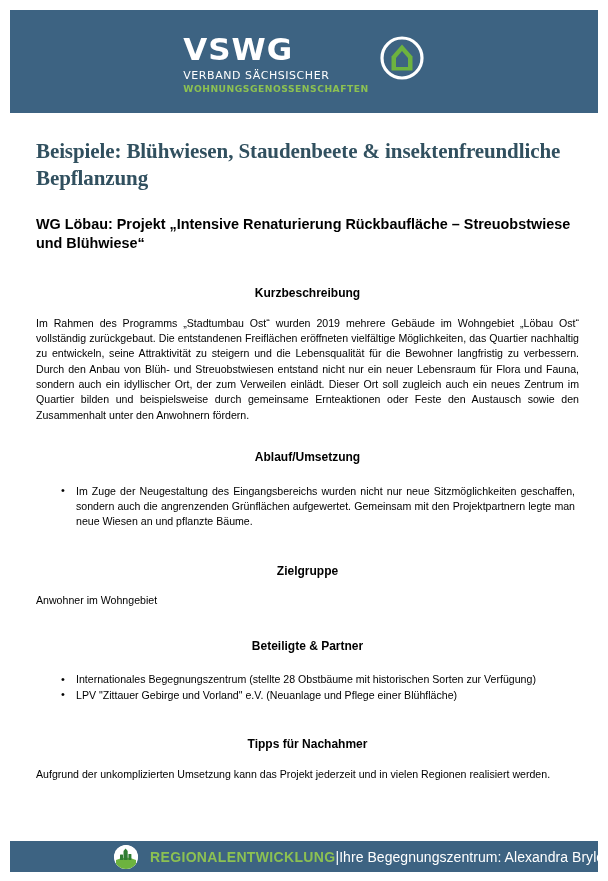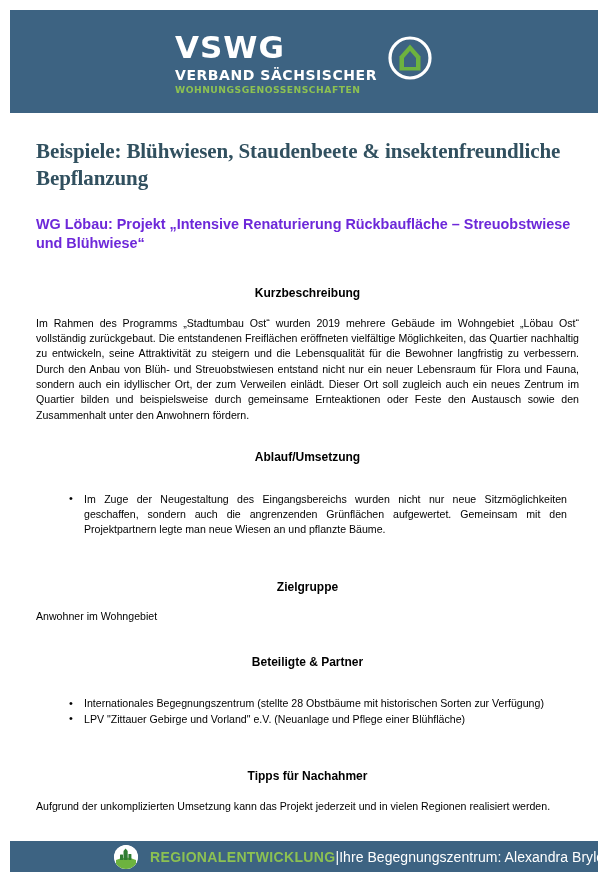--- a/index.html
+++ b/index.html
@@ -55,22 +55,22 @@
     font-family: "DejaVu Sans", sans-serif;
     font-weight: bold;
     font-size: 31px;
     letter-spacing: 1px;
     color: #ffffff;
     line-height: 1;
   }
 
   .logo-sub1 {
     font-family: "DejaVu Sans", sans-serif;
-    font-weight: bold;
-    font-size: 14px;
+    font-weight: normal;
+    font-size: 11px;
     letter-spacing: 0.55px;
     color: #ffffff;
     margin-top: 5px;
     line-height: 1;
   }
 
   .logo-sub2 {
     font-family: "DejaVu Sans", sans-serif;
     font-weight: bold;
     font-size: 9.2px;
@@ -103,21 +103,21 @@
   }
 
   .doc-subtitle {
     position: absolute;
     left: 36px;
     top: 215px;
     width: 545px;
     font-size: 14.4px;
     font-weight: bold;
     line-height: 1.33;
-    color: #6d28d9;
+    color: #000000;
   }
 
   
   .content {
     position: absolute;
     left: 36px;
     top: 286px;
     width: 543px;
   }
 
@@ -138,21 +138,21 @@
 
   .para-left {
     font-size: 10.6px;
     line-height: 1.45;
     text-align: left;
     color: #000000;
   }
 
   ul.bullets {
     list-style: none;
-    margin: 12px;
+    margin: 4px;
     padding: 0;
   }
 
   ul.bullets > li {
     position: relative;
     padding-left: 36px;
     font-size: 10.6px;
     line-height: 1.45;
     text-align: justify;
     color: #000000;

